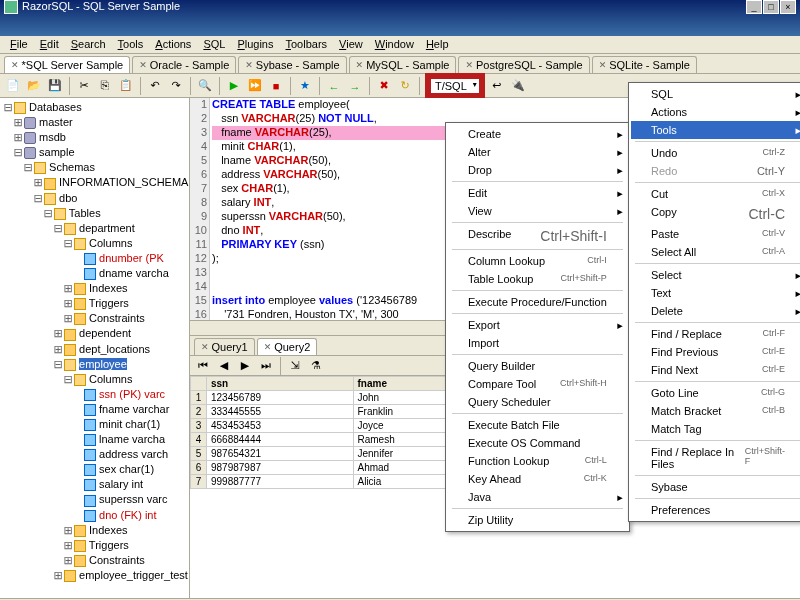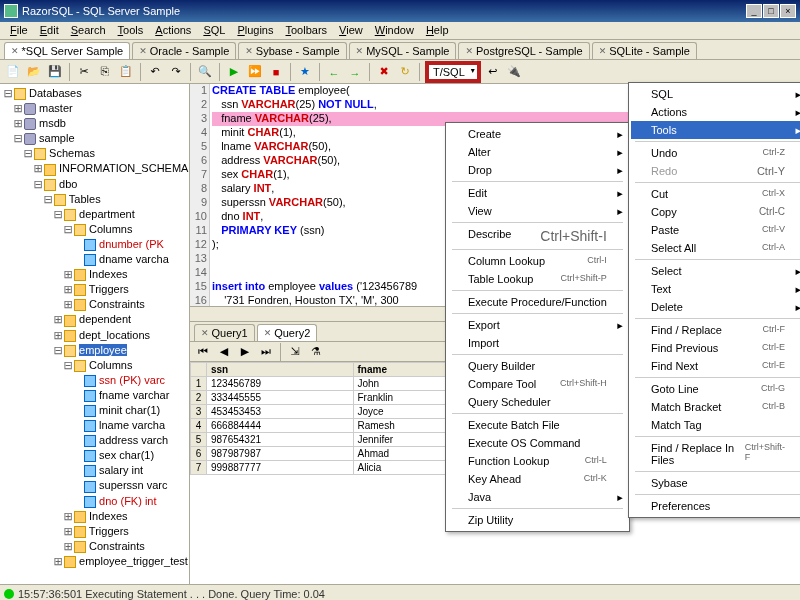--- a/index.html
+++ b/index.html
@@ -1,31 +1,31 @@
 <!DOCTYPE html>
 <html><head>
 <meta charset="utf-8">
 <style>
 * { box-sizing: border-box; margin: 0; padding: 0; font-family: Tahoma, sans-serif; font-size: 11px; }
 body { background: #ece9d8; width: 800px; height: 600px; overflow: hidden; position: relative; }
-.titlebar { background: linear-gradient(#0a246a,#3a6ea5); height: 22px; color: #fff; display: flex; align-items: center; padding: 0 4px; }
+.titlebar { background: linear-gradient(#0a246a,#3a6ea5); height: 36px; color: #fff; display: flex; padding: 0 4px; }
 .titlebar .icon { width: 14px; height: 14px; background: #5b8; margin-right: 4px; display:inline-block; border:1px solid #fff;}
 .titlebar .btns { margin-left: auto; display:flex; gap:1px;}
 .titlebar .btn { width:16px; height:14px; background:#c0c0c0; border:1px solid #fff; font-size:9px; text-align:center; line-height:12px; color:#000;}
 .menubar { background:#ece9d8; height:18px; display:flex; padding:0 4px; border-bottom:1px solid #aca899;}
 .menubar span { padding:2px 6px; cursor:default;}
 .menubar span u{text-decoration:underline;}
 .tabstrip { background:#ece9d8; height:20px; display:flex; padding:2px 4px 0; border-bottom:1px solid #aca899;}
 .tab { background:#ece9d8; border:1px solid #aca899; border-bottom:none; padding:2px 6px; margin-right:2px; display:flex; align-items:center; gap:3px; border-radius:3px 3px 0 0;}
 .tab.active { background:#fff;}
 .tab .x { font-size:9px; color:#666;}
 .toolbar { background:#ece9d8; height:24px; border-bottom:1px solid #aca899; display:flex; align-items:center; padding:0 4px; gap:3px;}
 .tbtn { width:18px; height:18px; border:1px solid transparent; display:flex; align-items:center; justify-content:center;}
 .sep{width:1px; height:18px; background:#aca899; margin:0 2px;}
-.combo{border:4px solid #b91c1c; background:#fff; padding:1px 12px 1px 4px; position:relative;}
+.combo{border:6px solid #b91c1c; background:#fff; padding:1px 12px 1px 4px; position:relative;}
 .combo::after{content:"▾"; position:absolute; right:2px; font-size:8px;}
 .main { display:flex; height:calc(600px - 20px - 18px - 20px - 24px - 18px); }
 .sidebar { width:190px; background:#fff; border-right:1px solid #aca899; overflow:auto;}
 .tree { padding:2px;}
 .tnode { white-space:nowrap; padding:1px 0;}
 .tnode .tw{display:inline-block;width:12px;text-align:center;color:#666;}
 .tnode .fld{color:#000;text-align:center;}
 .tnode.sel .fld{background:#316ac5;color:#fff;}
 .tnode .fld.red{color:#c00;}
 .editor { flex:1; display:flex; flex-direction:column; background:#fff;}
@@ -423,21 +423,21 @@
       <span>Redo</span>
       <span style="font-size:11px;color:#666">Ctrl-Y</span>
     </div>
     <div class="msep"></div>
     <div class="mi">
       <span>Cut</span>
       <span style="font-size:9px;color:#666">Ctrl-X</span>
     </div>
     <div class="mi">
       <span>Copy</span>
-      <span style="font-size:10px;color:#666">Ctrl-C</span>
+      <span style="font-size:14px;color:#666">Ctrl-C</span>
     </div>
     <div class="mi">
       <span>Paste</span>
       <span style="font-size:9px;color:#666">Ctrl-V</span>
     </div>
     <div class="mi">
       <span>Select All</span>
       <span style="font-size:9px;color:#666">Ctrl-A</span>
     </div>
     <div class="msep"></div>

